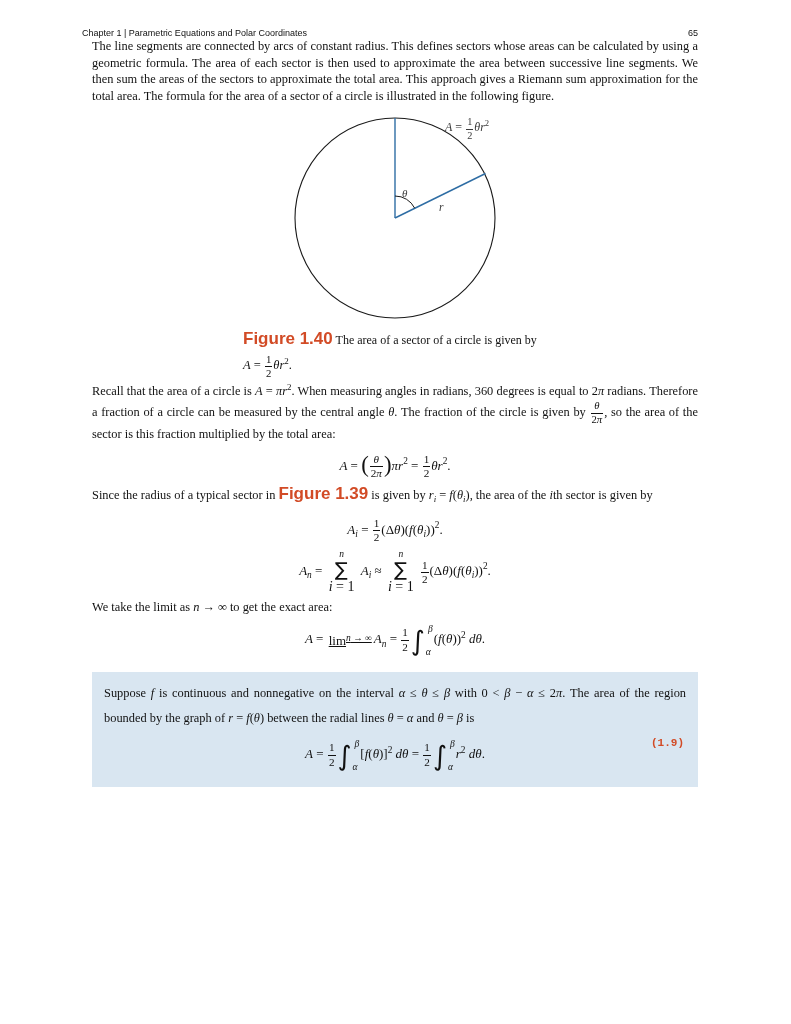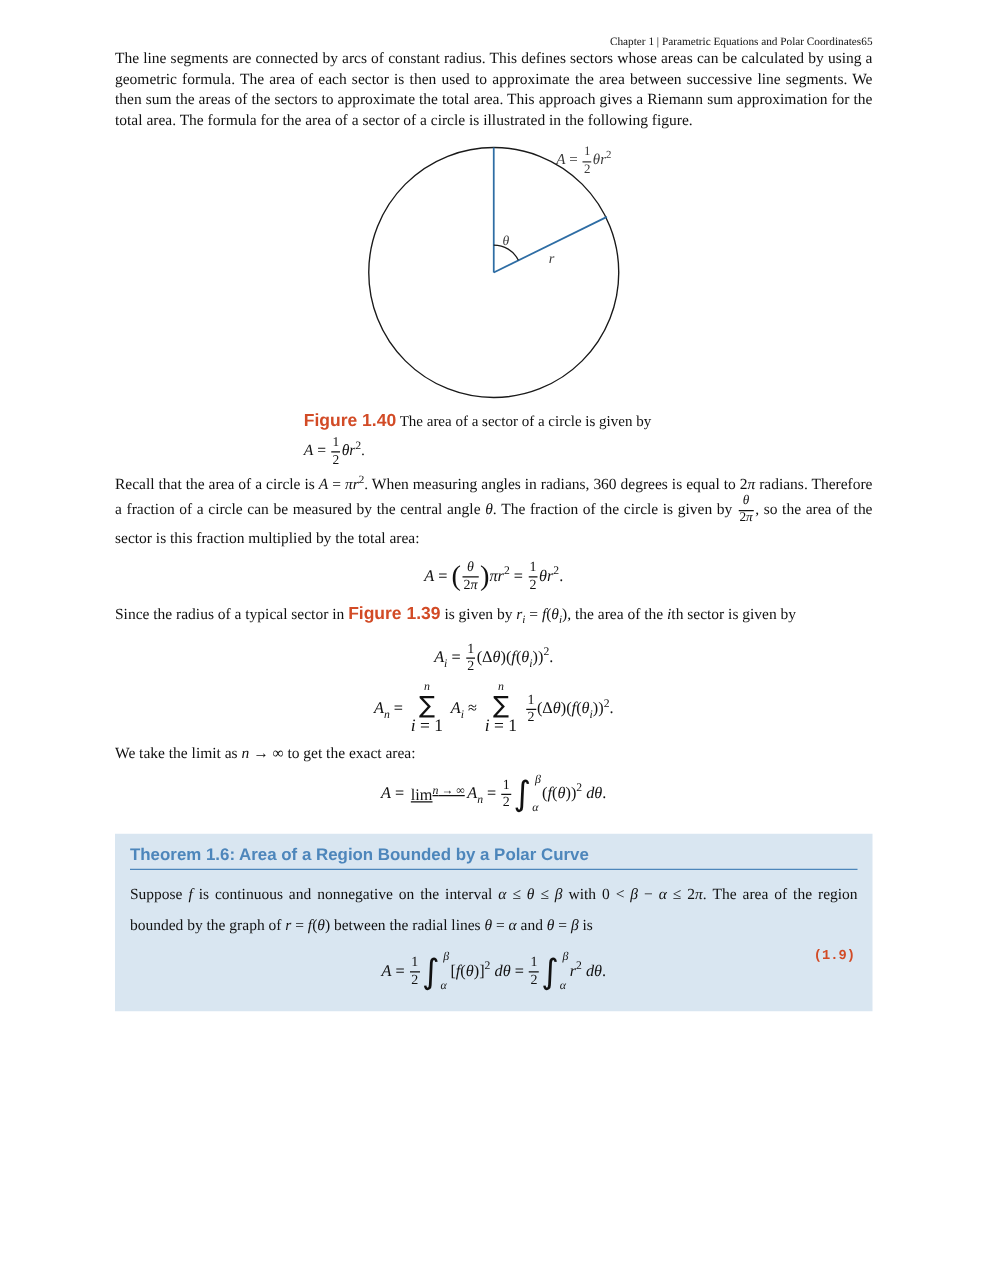--- a/index.html
+++ b/index.html
@@ -7,22 +7,22 @@
     --theorem_blue:#4d86bb;
     --theorem_bg:#d9e6f1;
     --figure_line:#2e6da4;
   }
   html,body{margin:0;padding:0;background:#ffffff;}
   .page{
     position:relative;width:791px;height:1024px;background:#fff;overflow:hidden;
     font-family:"Liberation Serif","DejaVu Serif","DejaVu Sans",serif;color:#111;
   }
   .running-head{
-    margin:28px 93px 0 60px;display:flex;justify-content:flex-end;
-    font-family:Liberation Serif, serif;font-size:9px;color:#111;
+    margin:28px 93px 0 82px;display:flex;justify-content:space-between;
+    font-family:Liberation Sans, sans-serif;font-size:9px;color:#111;
   }
   .content{margin:0 93px 0 92px;}
   p.body{font-size:12.4px;line-height:16.6px;text-align:justify;margin:0;}
   .p1{margin-top:50px;}
   .p2{margin-top:33px;line-height:21px;}
   .p3{margin-top:9px;}
   .p4{margin-top:9px;}
   .p5{margin-top:9px;}
   .p6{margin-top:11px;}
 
@@ -31,21 +31,21 @@
   .figure-wrap svg{position:absolute;left:182px;top:0;}
   .fig-label{position:absolute;font-size:12px;color:#3a3a3a;white-space:nowrap;}
   .fig-label i{font-style:italic;}
   .lbl-area{left:353px;top:1px;}
   .lbl-theta{left:310px;top:72px;font-size:11px;font-style:italic;}
   .lbl-r{left:347px;top:86px;font-size:11.5px;font-style:italic;}
 
   .caption{margin:5px 0 0 151px;width:340px;font-size:12px;line-height:1.5;}
   .figref,.caption-tag{
     color:var(--accent_orange);font-family:"Liberation Sans","DejaVu Sans",sans-serif;
-    font-weight:700;font-size:14px;
+    font-weight:700;font-size:17px;
   }
   .caption-formula{font-size:12.5px;margin-top:1px;}
 
   
   .eq{text-align:center;font-size:13px;}
   .eq1{margin:10px 0 6px;}
   .eq2{margin:9px 0 6px;}
   .eq3{margin:6px 0 5px;}
   .eq4{margin:8px 0 6px;}
   i{font-style:italic;}
@@ -167,21 +167,20 @@
         </span><span class="integral">
           <span class="isign">∫</span>
           <span class="ilims">
             <span class="iu"><i>β</i></span>
             <span class="il"><i>α</i></span>
           </span>
         </span>(<i>f</i>(<i>θ</i>))<sup>2</sup> <i>dθ</i>.</div>
 
 
     <div class="theorem">
-      <div class="theorem-title">Theorem 1.6: Area of a Region Bounded by a Polar Curve</div>
       <div class="theorem-body">Suppose <i>f</i> is continuous and nonnegative on the interval <i>α</i> ≤ <i>θ</i> ≤ <i>β</i> with 0 &lt; <i>β</i> − <i>α</i> ≤ 2<i>π</i>. The area of the region bounded by the graph of <i>r</i> = <i>f</i>(<i>θ</i>) between the radial lines <i>θ</i> = <i>α</i> and <i>θ</i> = <i>β</i> is</div>
       <div class="theorem-eqrow">
         <div class="eq"><i>A</i> = <span class="frac">
               <span class="num">1</span>
               <span class="den">2</span>
             </span><span class="integral">
               <span class="isign">∫</span>
               <span class="ilims">
                 <span class="iu"><i>β</i></span>
                 <span class="il"><i>α</i></span>

